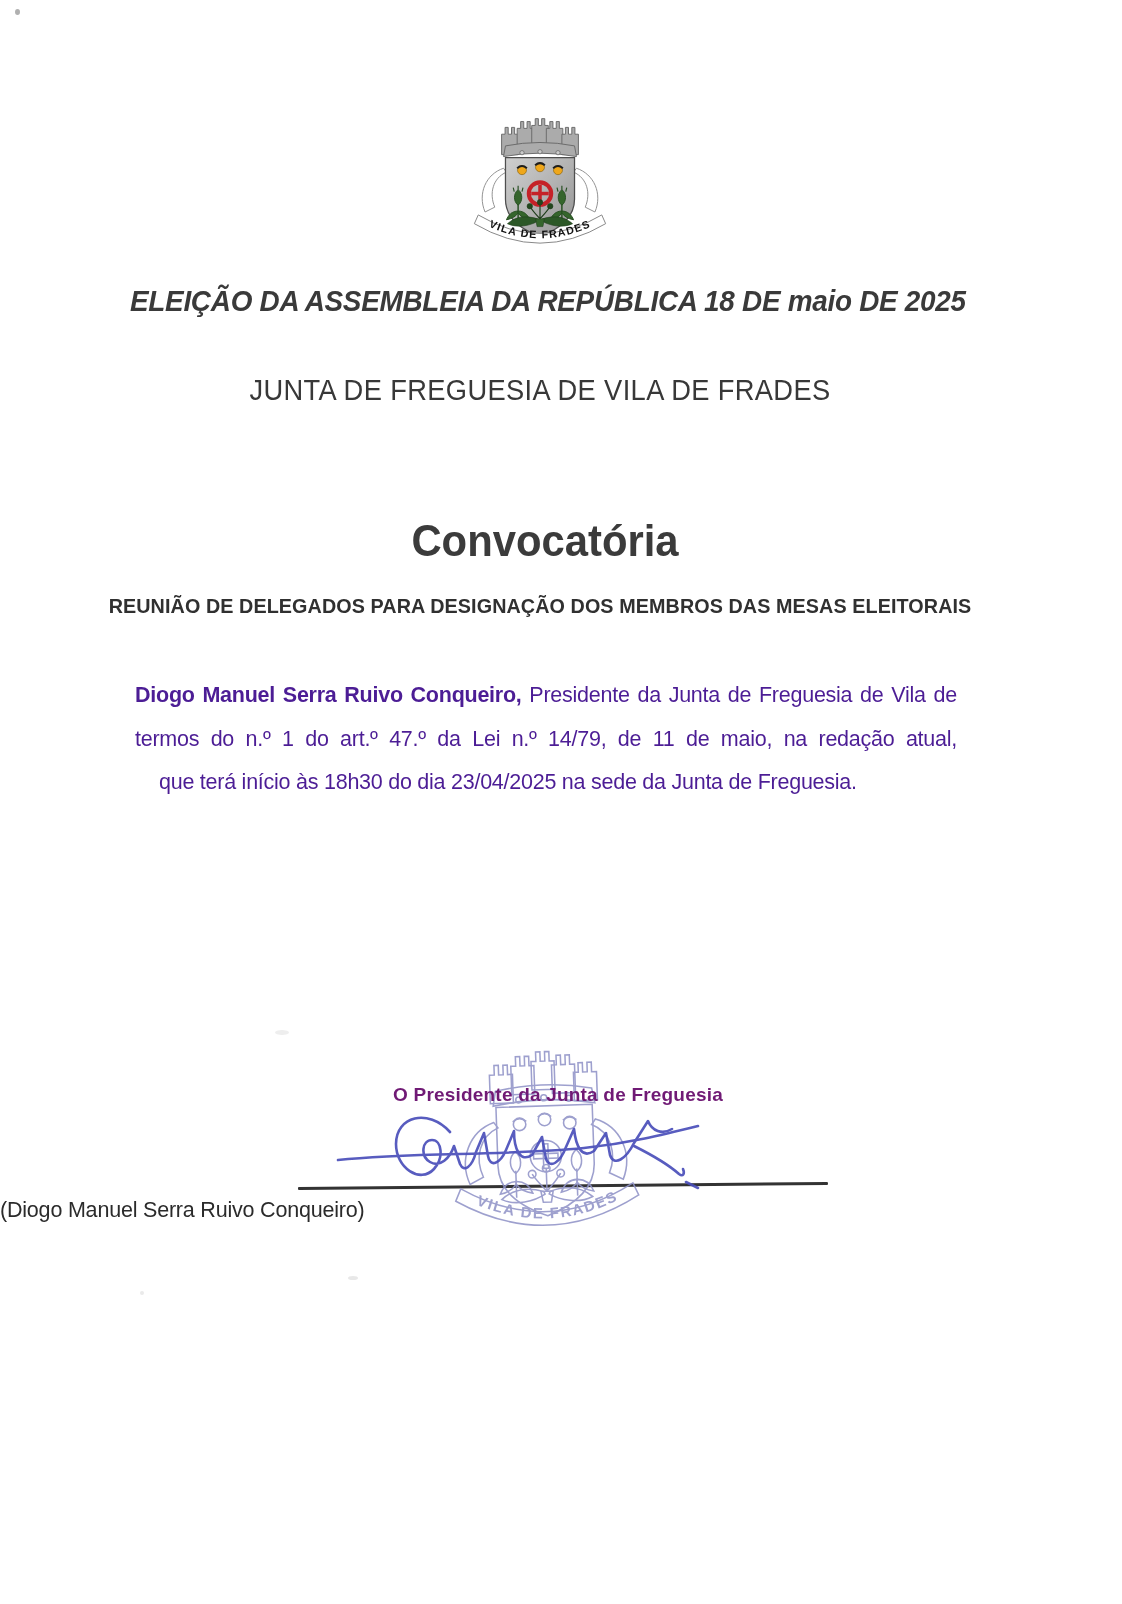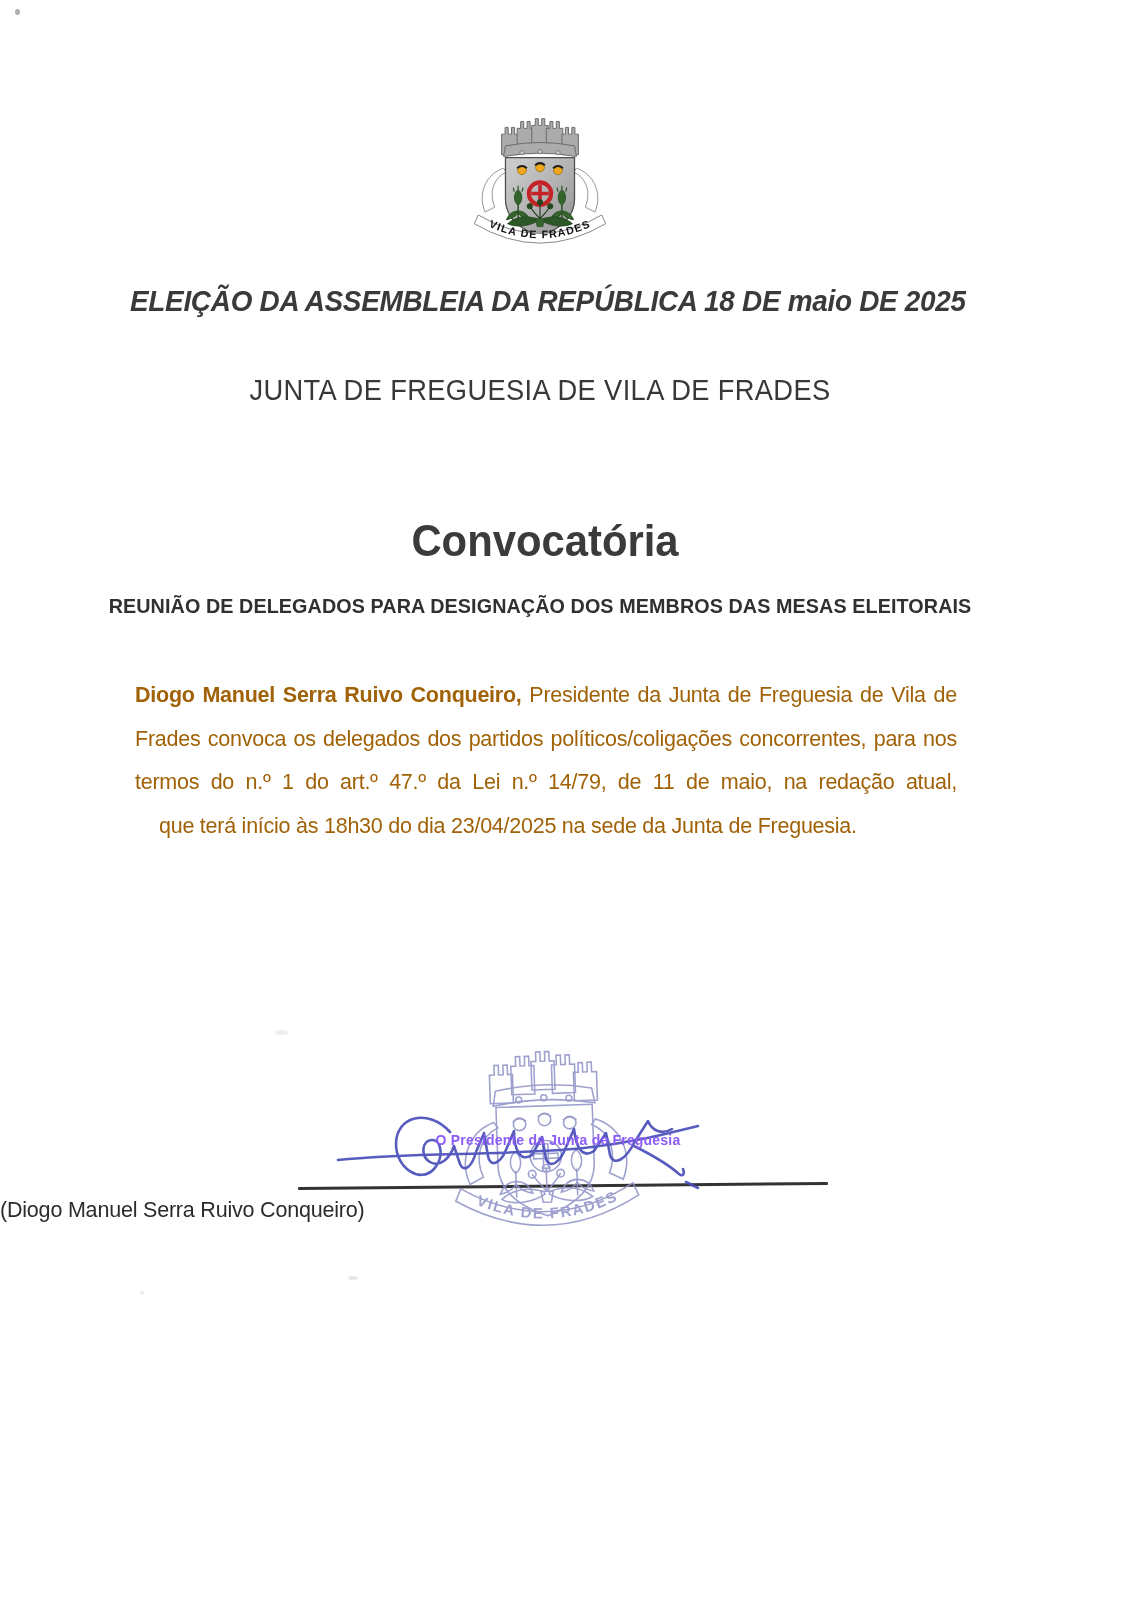--- a/index.html
+++ b/index.html
@@ -40,33 +40,33 @@
   .subheading{
     left:0px;top:594px;width:1080px;text-align:center;
     font-size:21px;font-weight:bold;color:#303030;
     transform:scaleX(0.94);transform-origin:center;
     white-space:nowrap;letter-spacing:0.1px;
   }
 
   
   .body-par{
     left:135px;top:674px;width:822px;
-    font-size:21.5px;color:#a16207;letter-spacing:-0.25px;
+    font-size:21.5px;color:#4c1d95;letter-spacing:-0.25px;
   }
   .body-line{height:43.5px;line-height:43.5px;text-align:justify;text-align-last:justify;white-space:normal;}
   .body-line.last{text-align:left;text-align-last:left;margin-left:24px;}
   .b{font-weight:bold;}
 
   
   .stamp-svg{left:439px;top:1034px;width:212px;height:198px;z-index:6;opacity:0.88;transform:rotate(-2deg);}
   .stamp-svg path,.stamp-svg rect,.stamp-svg circle,.stamp-svg use{fill:none !important;stroke:#9194c8 !important;stroke-width:1.15;}
   .stamp-svg text,.stamp-svg textPath{fill:#9194c8 !important;stroke:none !important;}
   .sig-role{
-    left:0px;top:1132px;width:1116px;text-align:center;z-index:8;
-    font-size:14px;font-weight:bold;color:#8b5cf6;letter-spacing:0.2px;
+    left:0px;top:1084px;width:1116px;text-align:center;z-index:8;
+    font-size:19px;font-weight:bold;color:#701a75;letter-spacing:0.2px;
   }
   .signature-svg{left:332px;top:1106px;width:382px;height:100px;z-index:7;}
   .sig-line{
     left:298px;top:1187px;width:530px;height:3px;background:#333333;z-index:5;
     transform:rotate(-0.55deg);transform-origin:left center;border-radius:1px;
   }
   .sig-name{
     left:0px;top:1198px;width:1120px;text-align:left;z-index:8;
     font-size:21.5px;color:#2b2b2b;letter-spacing:-0.2px;
   }
@@ -162,21 +162,20 @@
   <div class="abs election-title">ELEIÇÃO DA ASSEMBLEIA DA REPÚBLICA 18 DE maio DE 2025</div>
 
   <div class="abs org-name">JUNTA DE FREGUESIA DE VILA DE FRADES</div>
 
   <div class="abs heading">Convocatória</div>
 
   <div class="abs subheading">REUNIÃO DE DELEGADOS PARA DESIGNAÇÃO DOS MEMBROS DAS MESAS ELEITORAIS</div>
 
   <div class="abs body-par">
     <div class="body-line"><span class="b">Diogo Manuel Serra Ruivo Conqueiro,</span><span> Presidente da Junta de Freguesia de Vila de</span></div>
-    <div class="body-line">Frades convoca os delegados dos partidos políticos/coligações concorrentes, para nos</div>
     <div class="body-line">termos do n.º 1 do art.º 47.º da Lei n.º 14/79, de 11 de maio, na redação atual,</div>
     <div class="body-line last">que terá início às 18h30 do dia 23/04/2025 na sede da Junta de Freguesia.</div>
   </div>
 
   <svg class="abs stamp-svg" viewBox="0 0 155 146" xmlns="http://www.w3.org/2000/svg">
     <g>
       <path d="M40,64 C22,70 13,90 21,109 L31,104 C25,90 29,74 43,68 Z"></path>
       <path d="M115,64 C133,70 142,90 134,109 L124,104 C130,90 126,74 112,68 Z"></path>
     </g>
     <g>

